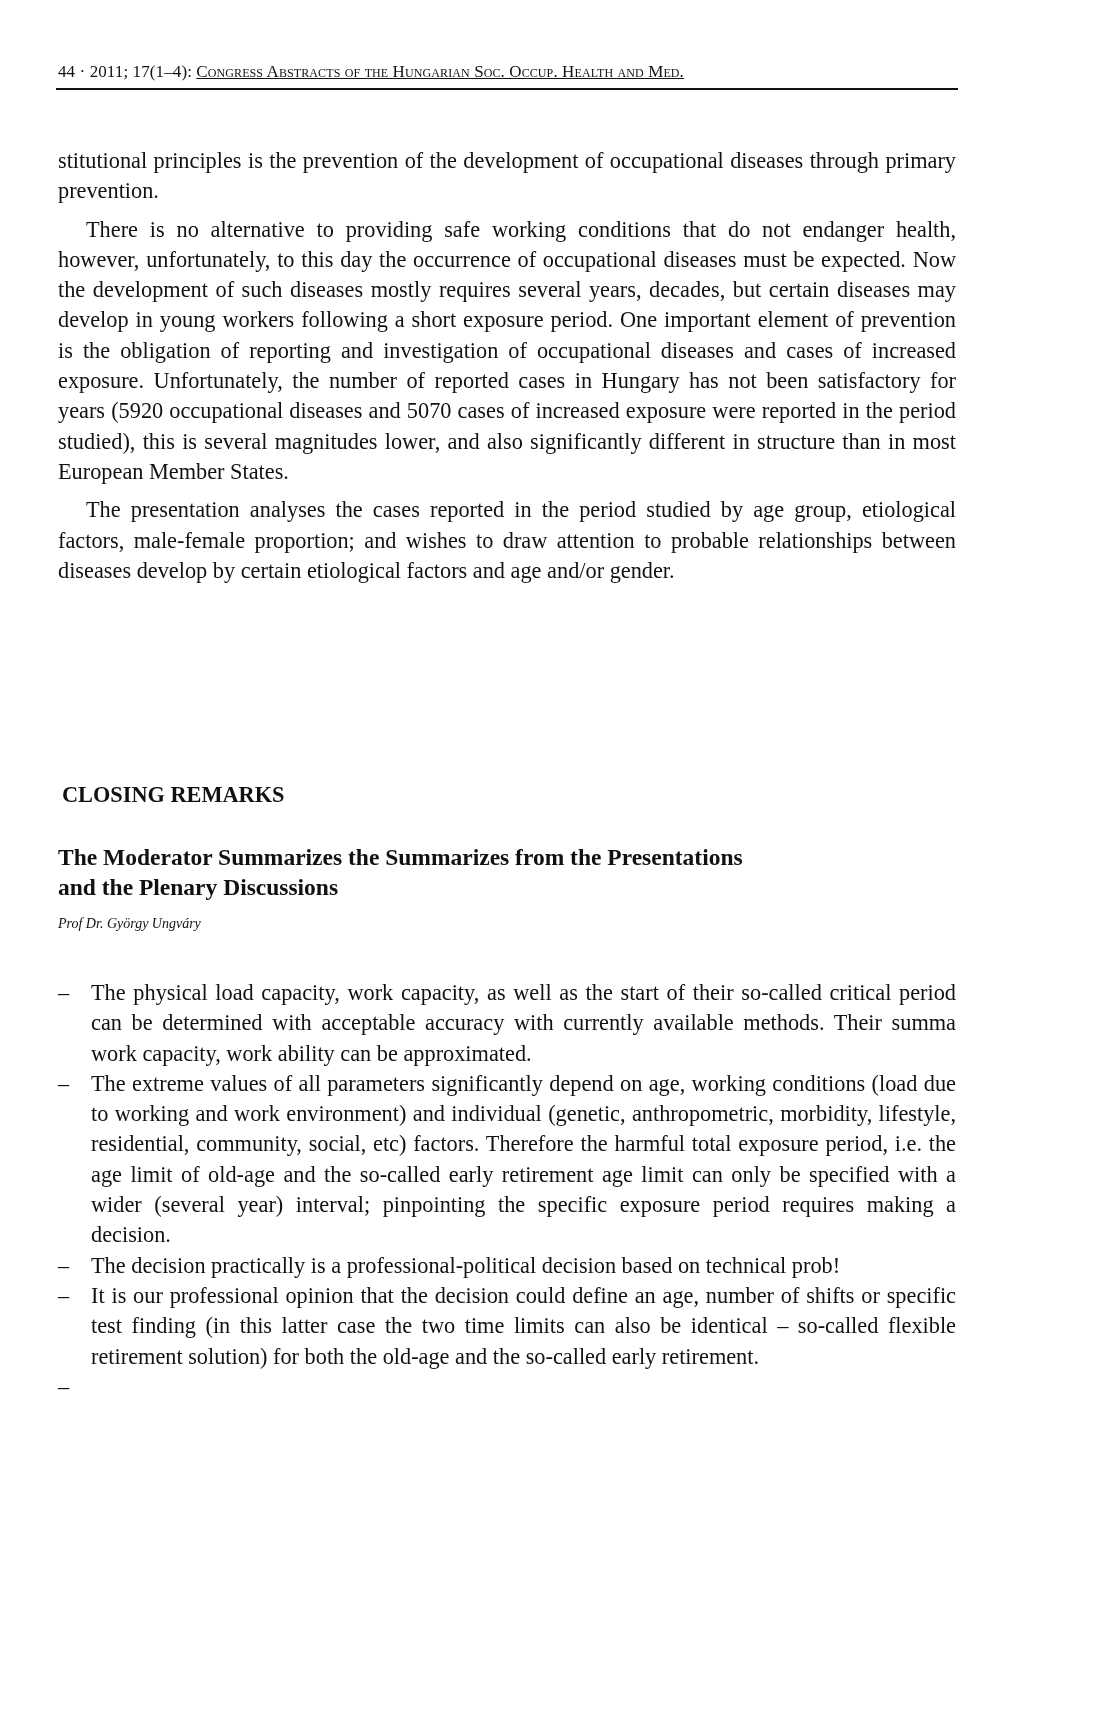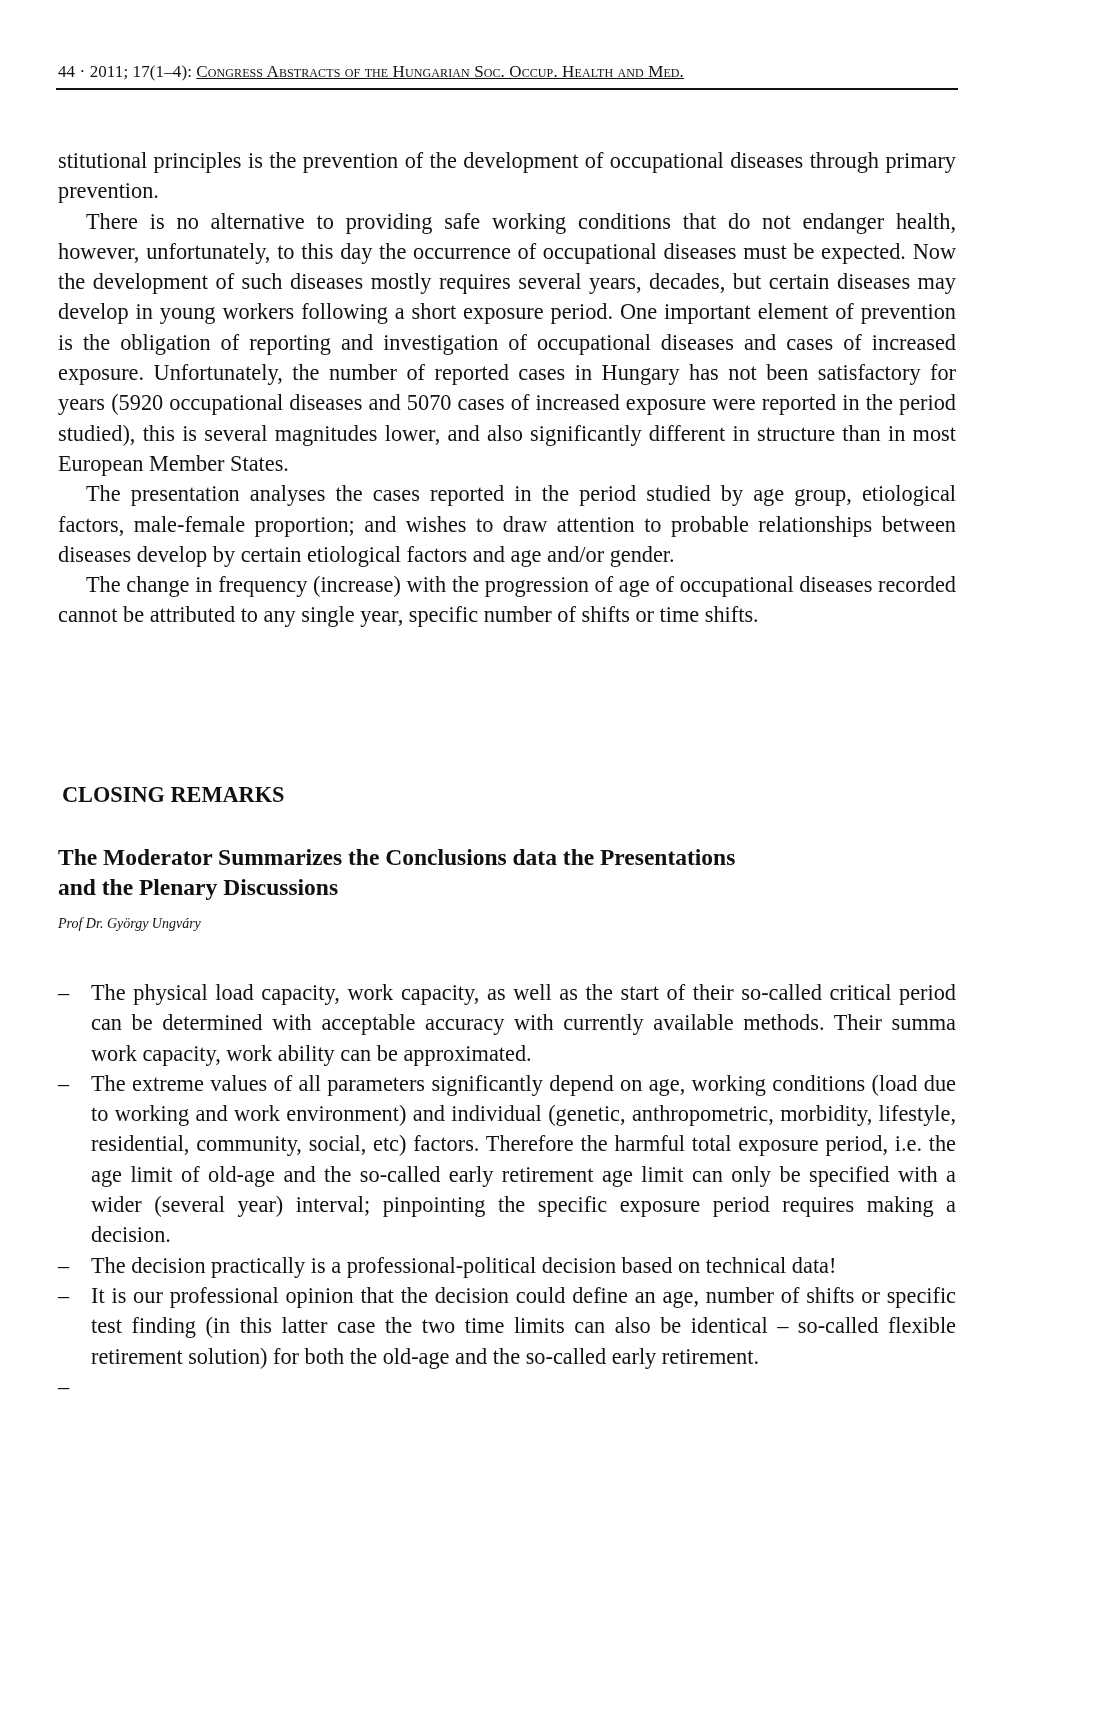--- a/index.html
+++ b/index.html
@@ -6,21 +6,21 @@
   body { width:1112px; height:1725px; position:relative; overflow:hidden;
          font-family:"Liberation Serif","DejaVu Serif",serif; color:#111; }
   .page { position:absolute; left:58px; top:0; width:898px; }
   .running-head { position:absolute; top:62px; left:0; width:898px;
                   font-size:17px; letter-spacing:0.1px; white-space:nowrap; }
   .running-head .sc { font-variant:small-caps;text-decoration:underline; }
   .rule { position:absolute; top:88px; left:-2px; width:902px; height:2px; background:#111; }
   .body { position:absolute; top:146px; left:0; width:898px; font-size:22.3px;
           line-height:30.3px; text-align:justify; hyphens:manual; }
   .body p { margin:0; }
-  .body p.indent { text-indent:28px; }
+  .body p.indent { text-indent:28px;margin-top:8px; }
   .section-head { position:absolute; top:782px; left:4px; font-weight:bold; font-size:22.3px; }
   .title { position:absolute; top:842px; left:0; width:898px; font-weight:bold;
            font-size:23.5px; line-height:30px; }
   .author { position:absolute; top:916px; left:0; font-style:italic; font-size:14px; }
   .list { position:absolute; top:978px; left:0; width:898px; margin:0; padding:0; list-style:none;
           font-size:22.3px; line-height:30.3px; text-align:justify; }
   .list li { position:relative; padding-left:33px; }
   .list li .dash { position:absolute; left:0; top:0; }
 </style>
 </head>
@@ -31,33 +31,32 @@
   <div class="running-head">
     <span>44</span>
     <span>· 2011; 17(1–4): </span><span class="sc">Congress Abstracts of the Hungarian Soc. Occup. Health and Med.</span>
   </div>
   <div class="rule"></div>
 
   <div class="body">
     <p>stitutional principles is the prevention of the development of occupational diseases through primary prevention.</p>
     <p class="indent">There is no alternative to providing safe working conditions that do not endanger health, however, unfortunately, to this day the occurrence of occupational diseases must be expected. Now the development of such diseases mostly requires several years, decades, but certain diseases may develop in young workers following a short exposure period. One important element of prevention is the obligation of reporting and investigation of occupational diseases and cases of increased exposure. Unfor­tunately, the number of reported cases in Hungary has not been satisfactory for years (5920 occupational diseases and 5070 cases of increased exposure were re­ported in the period studied), this is several magnitudes lower, and also significantly different in structure than in most European Member States.</p>
     <p class="indent">The presentation analyses the cases reported in the period studied by age group, etiological factors, male-female proportion; and wishes to draw attention to prob­able relationships between diseases develop by certain etiological factors and age and/or gender.</p>
-    <p class="indent">The change in frequency (increase) with the progression of age of occupational diseases recorded cannot be attributed to any single year, specific number of shifts or time shifts.</p>
   </div>
 
   <div class="section-head">CLOSING REMARKS</div>
 
   <div class="title">
-    <div>The Moderator Summarizes the Conclusions data the Presentations</div>
+    <div>The Moderator Summarizes the Summarizes from the Presentations</div>
     <div>and the Plenary Discussions</div>
   </div>
 
   <div class="author">Prof Dr. György Ungváry</div>
 
   <ul class="list">
     <li><span class="dash">–</span><span>The physical load capacity, work capacity, as well as the start of their so-called critical period can be determined with acceptable accuracy with currently available methods. Their summa work capacity, work ability can be approximated.</span></li>
     <li><span class="dash">–</span><span>The extreme values of all parameters significantly depend on age, working con­ditions (load due to working and work environment) and individual (genetic, an­thropometric, morbidity, lifestyle, residential, community, social, etc) factors. There­fore the harmful total exposure period, i.e. the age limit of old-age and the so-called early retirement age limit can only be specified with a wider (several year) interval; pinpointing the specific exposure period requires making a decision.</span></li>
-    <li><span class="dash">–</span><span>The decision practically is a professional-political decision based on technical data!</span></li>
+    <li><span class="dash">–</span><span>The decision practically is a professional-political decision based on technical prob!</span></li>
     <li><span class="dash">–</span><span>It is our professional opinion that the decision could define an age, number of shifts or specific test finding (in this latter case the two time limits can also be identical – so-called flexible retirement solution) for both the old-age and the so-called early retirement.</span></li>
     <li><span class="dash">–</span></li>
   </ul>
 
 </div>
 
 </body></html>

